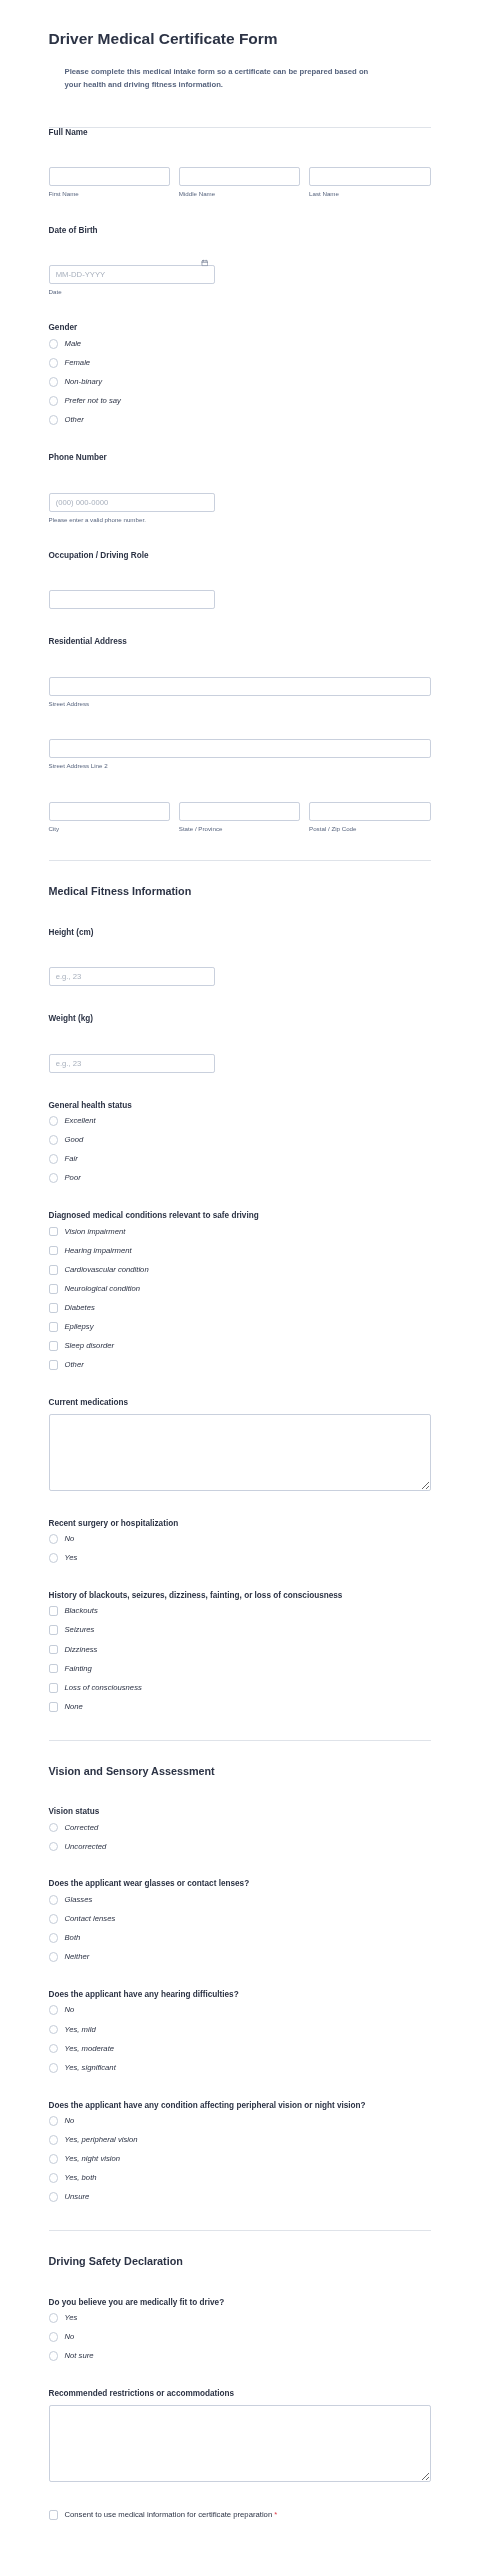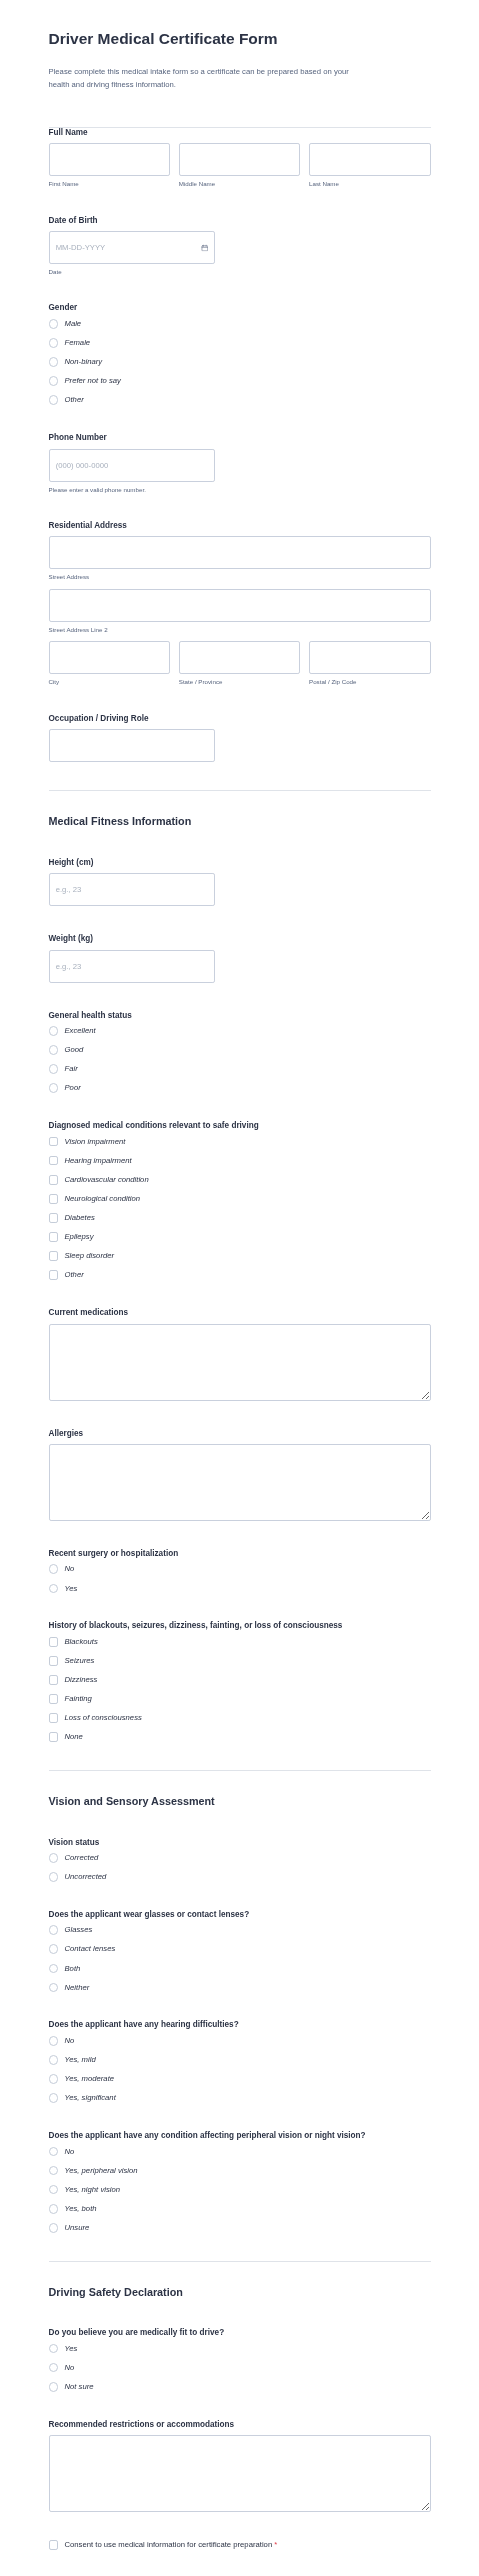--- a/index.html
+++ b/index.html
@@ -5,35 +5,35 @@
   * { box-sizing: border-box; }
   html, body { margin: 0; padding: 0; }
   body {
     width: 479px; height: 3504px; overflow: hidden;
     background: #ffffff; color: #2c3345;
     font-family: "Liberation Sans", sans-serif;
   }
   .page { width: 382px; margin: 0 auto; padding-top: 29px; }
 
   .form-title { font-size: 15.5px; line-height: 19.6px; font-weight: 700; margin: 0 0 17.5px; color: #2c3345; }
-  .form-desc { font-size: 7.7px; line-height: 12.4px; color: #57647e; margin: 0; max-width: 319px; }
+  .form-desc { font-size: 7.7px; line-height: 12.4px; color: #57647e; margin: 16px; max-width: 319px; font-weight: bold; }
 
   .divider { border: none; border-top: 0.5px solid #dfe3e9; margin: 36px 0 0; height: 0; }
   .divider.tight { margin-top: 6.2px; }
 
   .section-title { font-size: 10.8px; line-height: 14.4px; font-weight: 700; margin: 23px 0 29px; color: #2c3345; }
 
   .question { margin: 0 0 28px; }
   .q-label { display: block; font-size: 8.2px; line-height: 10.3px; font-weight: 600; margin: 0 0 5.2px; color: #2c3345; }
 
   .text {
-    height: 33px; width: 100%;
+    height: 19px; width: 100%;
     border: 0.5px solid #c9d0dd; border-radius: 2.1px;
     padding: 0 6.2px; font-family: inherit; font-size: 7.7px; color: #2c3345;
-    background: #fff; outline: none;
+    background: #fff; outline: none; margin-top: 24px;
   }
   .text::placeholder { color: #a8b0bd; }
   .w-md { width: 166px; }
 
   .sublabel { font-size: 6.2px; line-height: 7.2px; color: #57647e; margin-top: 4.1px; }
 
   .grid3 { display: grid; grid-template-columns: 1fr 1fr 1fr; column-gap: 8.8px; }
   .stack { margin-top: 8.2px; }
 
   .options { margin: 0; padding: 0; list-style: none; }
@@ -136,20 +136,25 @@
     </div>
 
     <div class="question">
       <span class="q-label">Phone Number</span>
       <input type="text" class="text w-md" placeholder="(000) 000-0000" style="">
       <div class="sublabel">Please enter a valid phone number.</div>
     </div>
 
 
     <div class="question">
+      <span class="q-label">Occupation / Driving Role</span>
+      <input type="text" class="text w-md" style="">
+    </div>
+
+    <div class="question">
       <span class="q-label">Residential Address</span>
       <div>
         <input type="text" class="text" style="">
         <div class="sublabel">Street Address</div>
       </div>
       <div class="stack">
         <input type="text" class="text" style="">
         <div class="sublabel">Street Address Line 2</div>
       </div>
       <div class="grid3 stack">
@@ -160,25 +165,20 @@
         <div>
           <input type="text" class="text" style="">
           <div class="sublabel">State / Province</div>
         </div>
         <div>
           <input type="text" class="text" style="">
           <div class="sublabel">Postal / Zip Code</div>
         </div>
       </div>
     </div>
-
-    <div class="question">
-      <span class="q-label">Occupation / Driving Role</span>
-      <input type="text" class="text w-md" style="">
-    </div>
   </section>
 
   <hr class="divider tight">
 
   <section>
     <h2 class="section-title">Medical Fitness Information</h2>
 
     <div class="question">
       <span class="q-label">Height (cm)</span>
       <input type="text" class="text w-md" placeholder="e.g., 23" style="">
@@ -247,24 +247,20 @@
             <span class="opt-label">Other</span>
           </div>
       </div>
     </div>
 
     <div class="question">
       <span class="q-label">Current medications</span>
       <textarea class="area" style=""></textarea>
     </div>
 
-    <div class="question">
-      <span class="q-label">Allergies</span>
-      <textarea class="area" style=""></textarea>
-    </div>
 
     <div class="question">
       <span class="q-label">Recent surgery or hospitalization</span>
       <div class="options">
         <div class="option">
             <span class="radio"></span>
             <span class="opt-label">No</span>
           </div>
         <div class="option">
             <span class="radio"></span>

